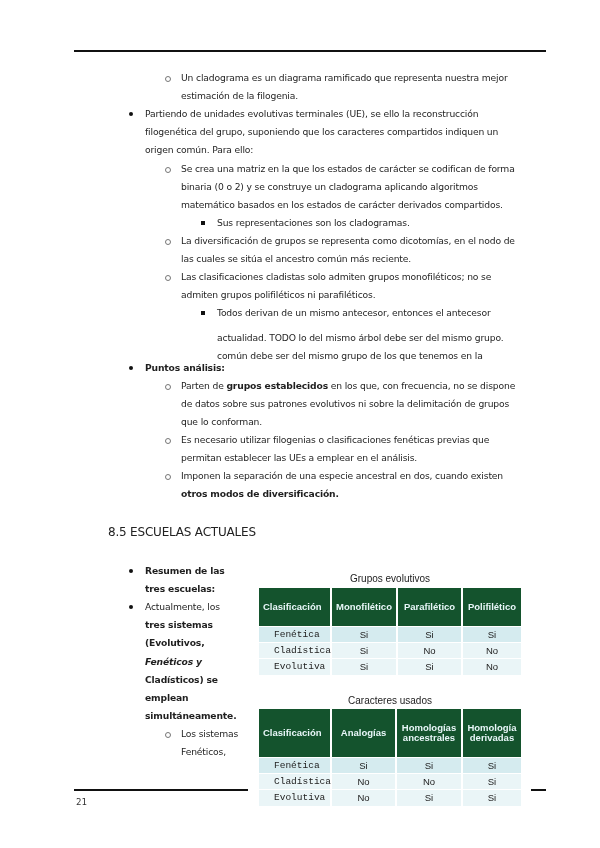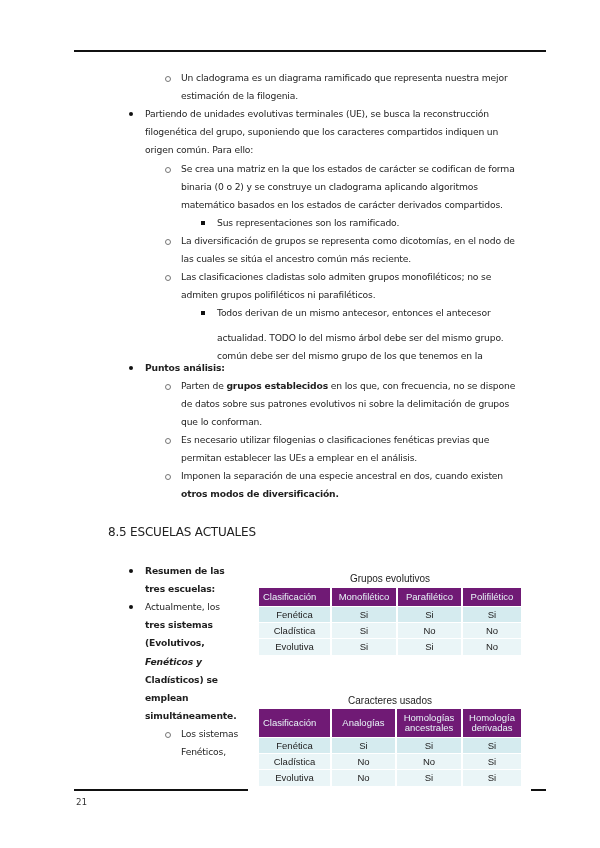--- a/index.html
+++ b/index.html
@@ -17,49 +17,49 @@
     .bullet { position: absolute; font-size: 9px; line-height: 18px; color: #222; }
     .b-disc::before { content: ""; position: absolute; left: 0; top: 7px; width: 4px; height: 4px; border-radius: 50%; background: #111; }
     .b-circle::before { content: ""; position: absolute; left: 0; top: 7px; width: 4px; height: 4px; border-radius: 50%; border: 1px solid #777; }
     .b-square::before { content: ""; position: absolute; left: 0; top: 7px; width: 4px; height: 4px; background: #111; }
     .bold { font-weight: bold; }
 
     .heading { position: absolute; left: 108px; top: 525px; font-size: 12px; color: #222; letter-spacing: -0.2px; }
 
     .tbl-title { position: absolute; font-family: "Liberation Sans", sans-serif; font-size: 10px; color: #222; text-align: center; }
     table.dt { position: absolute; border-collapse: collapse; font-family: "Liberation Sans", sans-serif; font-size: 9.5px; table-layout: fixed; }
-    table.dt th { background: #701a75; color: #e8f6f8; font-weight: normal; text-align: center; border-right: 2px solid #fff; padding: 4px 2px; line-height: 10px; }
+    table.dt th { background: #14532d; color: #e8f6f8; font-weight: bold; text-align: center; border-right: 2px solid #fff; padding: 14px 2px; line-height: 10px; }
     table.dt th:first-child { text-align: left; padding-left: 4px; }
     table.dt th:last-child { border-right: none; }
     table.dt td { text-align: center; color: #222; border-right: 2px solid #fff; border-top: 1px solid #fff; height: 16px; }
-    table.dt td:first-child { text-align: center; padding-left: 0; }
+    table.dt td:first-child { text-align: left; padding-left: 15px; font-family: Liberation Mono, monospace; }
     table.dt td:last-child { border-right: none; }
     table.dt tr.r1 td { background: #d5ebef; }
     table.dt tr.r2 td { background: #eaf5f7; }
     table.dt tr.r3 td { background: #eaf5f7; }
   </style>
 </head>
 <body>
 
 <div class="rule top-rule"></div>
 
 <div id="body-lines">
     <span class="bullet b-circle" style="left: 165px; top: 69px;"></span>
     <div class="line" style="left: 181px; top: 69px;">Un cladograma es un diagrama ramificado que representa nuestra mejor</div>
     <div class="line" style="left: 181px; top: 87.1px;">estimación de la filogenia.</div>
     <span class="bullet b-disc" style="left: 129px; top: 105.2px;"></span>
-    <div class="line" style="left: 145px; top: 105.2px;">Partiendo de unidades evolutivas terminales (UE), se busca la reconstrucción</div>
+    <div class="line" style="left: 145px; top: 105.2px;">Partiendo de unidades evolutivas terminales (UE), se ello la reconstrucción</div>
     <div class="line" style="left: 145px; top: 123.3px;">filogenética del grupo, suponiendo que los caracteres compartidos indiquen un</div>
     <div class="line" style="left: 145px; top: 141.4px;">origen común. Para ello:</div>
     <span class="bullet b-circle" style="left: 165px; top: 159.5px;"></span>
     <div class="line" style="left: 181px; top: 159.5px;">Se crea una matriz en la que los estados de carácter se codifican de forma</div>
     <div class="line" style="left: 181px; top: 177.6px;">binaria (0 o 2) y se construye un cladograma aplicando algoritmos</div>
     <div class="line" style="left: 181px; top: 195.7px;">matemático basados en los estados de carácter derivados compartidos.</div>
     <span class="bullet b-square" style="left: 201px; top: 213.8px;"></span>
-    <div class="line" style="left: 217px; top: 213.8px;">Sus representaciones son los ramificado.</div>
+    <div class="line" style="left: 217px; top: 213.8px;">Sus representaciones son los cladogramas.</div>
     <span class="bullet b-circle" style="left: 165px; top: 231.9px;"></span>
     <div class="line" style="left: 181px; top: 231.9px;">La diversificación de grupos se representa como dicotomías, en el nodo de</div>
     <div class="line" style="left: 181px; top: 250px;">las cuales se sitúa el ancestro común más reciente.</div>
     <span class="bullet b-circle" style="left: 165px; top: 268.1px;"></span>
     <div class="line" style="left: 181px; top: 268.1px;">Las clasificaciones cladistas solo admiten grupos monofiléticos; no se</div>
     <div class="line" style="left: 181px; top: 286.2px;">admiten grupos polifiléticos ni parafiléticos.</div>
     <span class="bullet b-square" style="left: 201px; top: 304.3px;"></span>
     <div class="line" style="left: 217px; top: 304.3px;">Todos derivan de un mismo antecesor, entonces el antecesor</div>
     <div class="line" style="left: 217px; top: 322.4px; margin-top: 25px;">común debe ser del mismo grupo de los que tenemos en la</div>
     <div class="line" style="left: 217px; top: 329px;">actualidad. TODO lo del mismo árbol debe ser del mismo grupo.</div>

